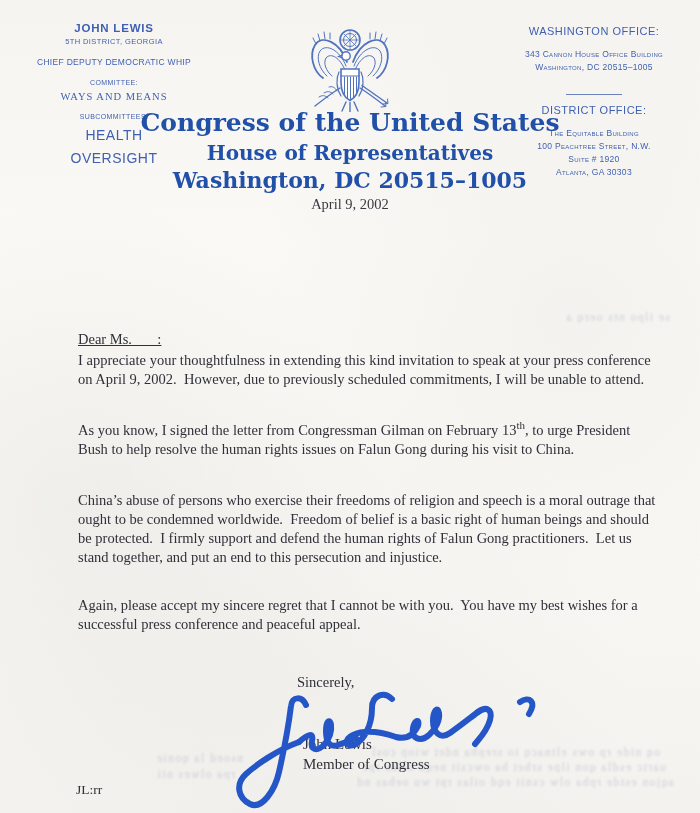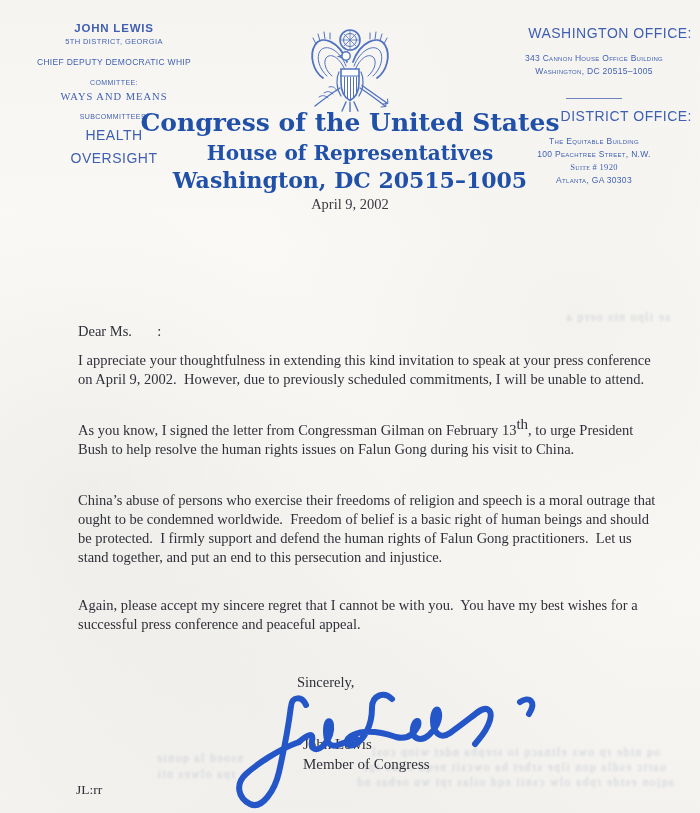--- a/index.html
+++ b/index.html
@@ -27,44 +27,44 @@
   .lh-left .role{font-size:8.5px;margin-top:11px;letter-spacing:.3px;}
   .lh-left .cmte-label{font-size:7px;margin-top:12px;letter-spacing:.4px;}
   .lh-left .cmte{font-size:10.5px;margin-top:5px;letter-spacing:1px;font-family:Liberation Serif, serif;}
   .lh-left .subcmte-label{font-size:7px;margin-top:11px;letter-spacing:.4px;}
   .lh-left .subcmte{font-size:14px;margin-top:7px;letter-spacing:.5px;}
   .lh-right{
     position:absolute;right:8px;top:25px;width:196px;
     text-align:center;color:#3f5fb2;
     font-family:"Liberation Sans",sans-serif;
   }
-  .lh-right .office{font-size:14px;letter-spacing:.5px;text-align:right;}
+  .lh-right .office{font-size:11px;letter-spacing:.5px;}
   .lh-right .addr{font-size:8.5px;font-variant:small-caps;line-height:12px;margin-top:11px;letter-spacing:.3px;}
   .lh-right .divider{width:56px;border-top:1px solid #6b82bd;margin:21px auto 9px auto;height:0;}
   
   .seal{position:absolute;left:306px;top:26px;}
   .gothic{position:absolute;left:0;width:700px;text-align:center;
     font-family:"DejaVu Serif",serif;font-weight:bold;color:#2150a8;}
   .g1{top:108px;font-size:25px;}
   .g2{top:141px;font-size:20px;}
   .g3{top:167px;font-size:22px;}
   .date-line{position:absolute;left:0;top:196px;width:700px;text-align:center;
     font-size:14.5px;color:#3a3a42;}
   
   .bodytext{
     position:absolute;left:78px;width:578px;
     font-size:14.5px;line-height:19px;color:#30303a;
     white-space:pre-wrap;
   }
-  .salutation{top:322px;}
+  .salutation{top:330px;text-decoration:underline;}
   .p1{top:351px;}
   .p2{top:421px;}
   .p3{top:491px;}
   .p4{top:596px;}
-  .sup{font-size:15px;vertical-align:super;line-height:0;}
+  .sup{font-size:11px;vertical-align:super;line-height:0;}
   
   .sincerely{position:absolute;left:297px;top:674px;font-size:14.5px;color:#30303a;}
   .sig{position:absolute;left:232px;top:688px;z-index:3;}
   .signed-name{position:absolute;left:303px;top:736px;font-size:15px;color:#30303a;z-index:2;}
   .signed-title{position:absolute;left:303px;top:756px;font-size:15px;color:#30303a;z-index:2;}
   .initials{position:absolute;left:76px;top:782px;font-size:13.5px;color:#30303a;}
   
   .bleed{
     position:absolute;transform:scaleX(-1);filter:blur(.8px);
     color:#c6cad3;font-size:11.5px;letter-spacing:1.5px;
@@ -95,21 +95,21 @@
   </div>
 
   <div class="lh-right">
     <div class="office">WASHINGTON OFFICE:</div>
     <div class="addr">343 Cannon House Office Building</div>
     <div class="addr" style="margin-top:1px;">Washington, DC 20515–1005</div>
     <div class="divider"></div>
     <div class="office">DISTRICT OFFICE:</div>
     <div class="addr">The Equitable Building</div>
     <div class="addr" style="margin-top:1px;">100 Peachtree Street, N.W.</div>
-    <div class="addr" style="margin-top:1px;font-family:Liberation Serif, serif;">Suite # 1920</div>
+    <div class="addr" style="margin-top:1px;">Suite # 1920</div>
     <div class="addr" style="margin-top:1px;">Atlanta, GA 30303</div>
   </div>
 
   <svg class="seal" width="88" height="86" viewBox="0 0 88 86" fill="none" stroke="#5173bf" stroke-width="1.5" stroke-linecap="round">
 
     <circle cx="44" cy="14" r="10" stroke-width="1.6"></circle>
     <circle cx="44" cy="14" r="6.5" stroke-width="1"></circle>
     <path d="M44 5 V23 M35 14 H53 M38 8 L50 20 M50 8 L38 20" stroke-width=".8"></path>
 
     <path d="M41 36 C34 16 16 8 9 19 C3 29 7 45 17 52" stroke-width="1.8"></path>

